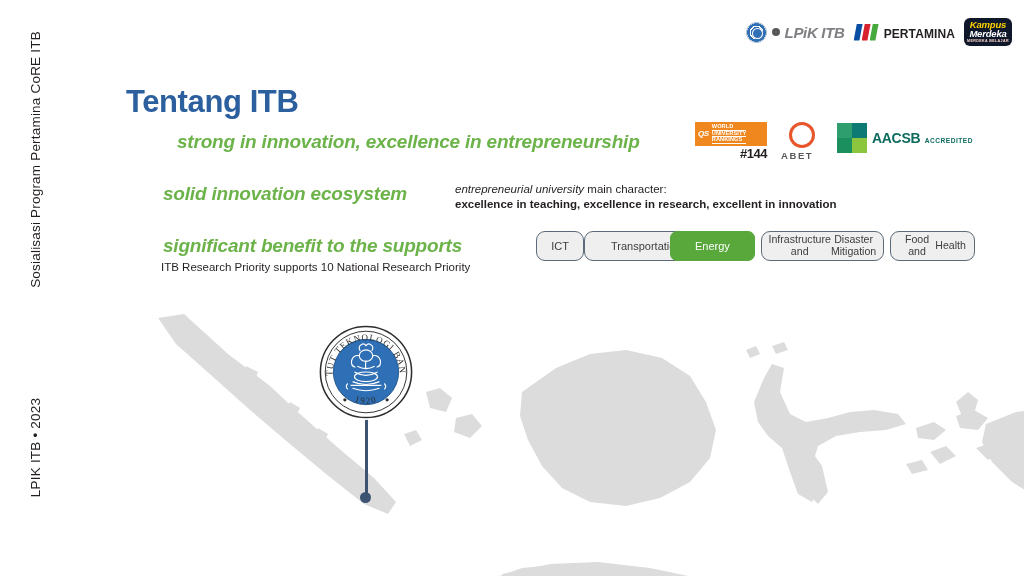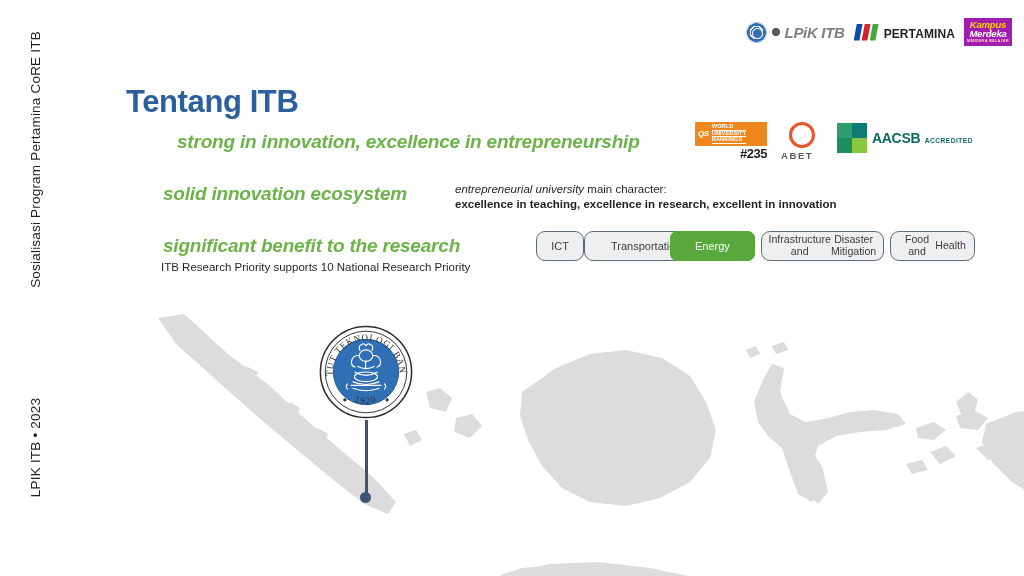--- a/index.html
+++ b/index.html
@@ -28,21 +28,21 @@
   .lpik-seal::after{content:"";position:absolute;left:5px;top:5px;width:11px;height:11px;border-radius:50%;
     background:#2f6fb5;box-shadow:inset 0 0 0 1px #fff;}
   .lpik-dot{width:8px;height:8px;border-radius:50%;background:#58595b;}
   .lpik-word{font-size:15px;font-weight:bold;font-style:italic;color:#7d7f82;letter-spacing:-.3px;}
   .pertamina{display:flex;align-items:flex-end;gap:4px;}
   .pertamina-mark{width:26px;height:17px;position:relative;}
   .pertamina-mark i{position:absolute;top:0;height:100%;width:9px;display:block;
      clip-path:polygon(36% 0,100% 0,64% 100%,0 100%);}
   .pm1{left:0;background:#0a4ea2;} .pm2{left:8px;background:#d7212e;} .pm3{left:16px;background:#47a83d;}
   .pertamina-word{font-size:12px;font-weight:bold;color:#231f20;letter-spacing:.1px;}
-  .kampus{background:#a21caf;padding:2px 3px 3px;border-radius:0;text-align:center;line-height:1;}
+  .kampus{background:#0f172a;padding:2px 3px 3px;border-radius:6px;text-align:center;line-height:1;}
   .kampus .k1{display:block;font-size:9.5px;font-weight:bold;font-style:italic;color:#ffd100;letter-spacing:-.2px;}
   .kampus .k2{display:block;font-size:9.5px;font-weight:bold;font-style:italic;color:#ffffff;letter-spacing:-.2px;}
   .kampus .k3{display:block;font-size:3.6px;font-weight:bold;color:#ffd9c9;letter-spacing:.4px;margin-top:1px;}
 
   
   .title{position:absolute;left:126px;top:84px;font-size:31px;font-weight:bold;color:#2b5f9e;letter-spacing:-.4px;}
 
   
   .grn{position:absolute;font-size:19px;font-weight:bold;font-style:italic;color:#6cb34a;letter-spacing:-.2px;}
   .grn1{left:163px;top:131px;margin-left:14px;}
@@ -131,41 +131,41 @@
       <span class="k1">Kampus</span>
       <span class="k2">Merdeka</span>
       <span class="k3">MERDEKA BELAJAR</span>
     </div>
   </div>
 
   <div class="title">Tentang ITB</div>
 
   <div class="grn grn1">strong in innovation, excellence in entrepreneurship</div>
   <div class="grn grn2">solid innovation ecosystem</div>
-  <div class="grn grn3">significant benefit to the research</div>
+  <div class="grn grn3">significant benefit to the supports</div>
 
   <div class="eco-note">
     <div class="l1"><em>entrepreneurial university</em><span> main character:</span></div>
     <div class="l2">excellence in teaching, excellence in research, excellent in innovation</div>
   </div>
 
   <div class="prio-note">ITB Research Priority supports 10 National Research Priority</div>
 
   <div class="badges">
 
     <div class="qs">
       <div class="qs-box">
         <span class="qs-mark">QS</span>
         <span class="qs-lines">
           <span>WORLD</span>
           <span>UNIVERSITY</span>
           <span>RANKINGS</span>
         </span>
       </div>
-      <div class="qs-rank">#235</div>
+      <div class="qs-rank">#144</div>
     </div>
 
     <div class="abet">
       <div class="abet-o"></div>
       <div class="abet-t">ABET</div>
     </div>
 
     <div class="aacsb">
       <span class="aacsb-grid">
         <i class="ag1"></i>

